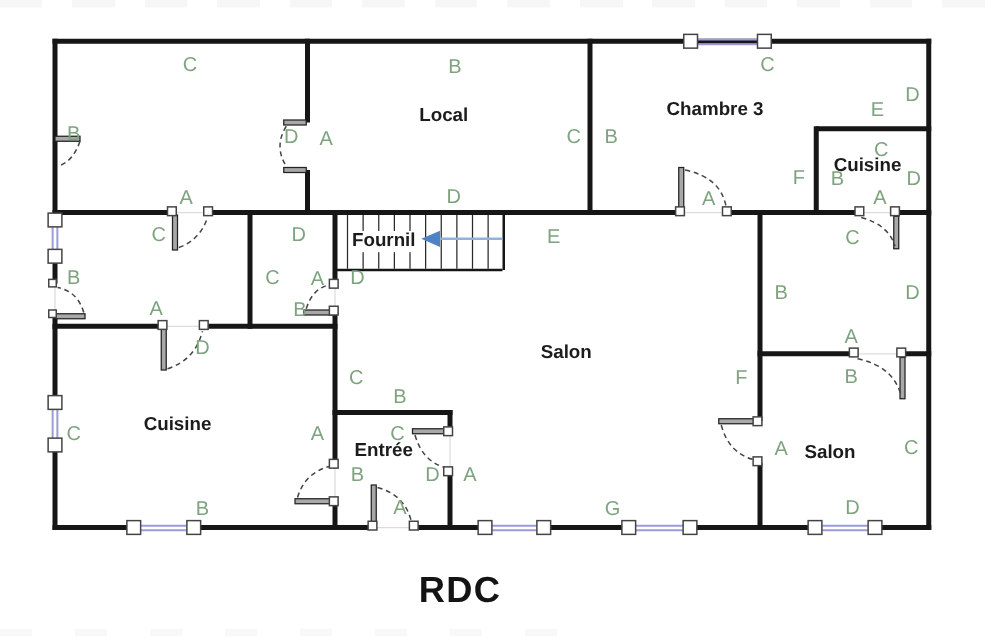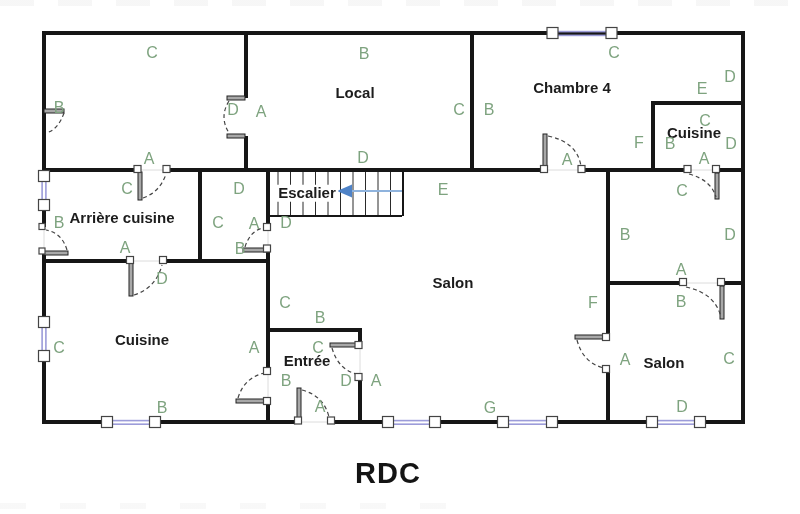--- a/index.html
+++ b/index.html
@@ -5,21 +5,21 @@
   html,body{margin:0;padding:0;background:#ffffff;}
   .canvas{position:relative;width:800px;height:514px;background:#fff;overflow:hidden;
           font-family:"Liberation Sans", sans-serif;}
   .canvas svg{position:absolute;left:0;top:0;}
   .room-label{position:absolute;transform:translate(-50%,-50%);font-weight:700;
               font-size:15px;color:#1c1c1c;white-space:nowrap;background:#fff;
               padding:0 2px;line-height:1.1;}
   .dim-letter{position:absolute;transform:translate(-50%,-50%);font-size:16px;
               color:#7ea37f;white-space:nowrap;line-height:1;}
   .plan-title{position:absolute;transform:translate(-50%,-50%);font-weight:700;
-              font-size:29px;color:#141414;letter-spacing:1px;margin-left:20px;}
+              font-size:29px;color:#141414;letter-spacing:1px;}
   .artifact-top{position:absolute;left:0;top:0;width:100%;height:6px;opacity:.05;
     background:repeating-linear-gradient(90deg,#555 0 34px,transparent 34px 58px);}
   .artifact-bottom{position:absolute;left:0;top:503px;width:58%;height:6px;opacity:.04;
     background:repeating-linear-gradient(90deg,#555 0 26px,transparent 26px 60px);}
 </style>
 </head>
 <body>
 
 <div class="canvas">
   <div class="artifact-top"></div>
@@ -214,24 +214,23 @@
       <g>
         <rect x="297" y="388" width="4" height="32" fill="#a8a8a8" stroke="#222" stroke-width="1"></rect>
         <path d="M302,390 Q324,396 329,417" stroke-dasharray="4 3"></path>
         <rect x="294.5" y="417" width="7" height="7" fill="#fff" stroke="#444"></rect>
         <rect x="327.5" y="417" width="7" height="7" fill="#fff" stroke="#444"></rect>
       </g>
     </g>
   </svg>
 
   <div class="room-label" style="left:355px;top:93px">Local</div>
-  <div class="room-label" style="left:572px;top:88px">Chambre 4</div>
+  <div class="room-label" style="left:572px;top:88px">Chambre 3</div>
   <div class="room-label" style="left:694px;top:133px">Cuisine</div>
-  <div class="room-label" style="left:122px;top:218px">Arrière cuisine</div>
-  <div class="room-label" style="left:307px;top:193px">Escalier</div>
+  <div class="room-label" style="left:307px;top:193px">Fournil</div>
   <div class="room-label" style="left:142px;top:340px">Cuisine</div>
   <div class="room-label" style="left:453px;top:283px">Salon</div>
   <div class="room-label" style="left:307px;top:361px">Entrée</div>
   <div class="room-label" style="left:664px;top:363px">Salon</div>
 
   <div class="dim-letter" style="left:152px;top:53px">C</div>
   <div class="dim-letter" style="left:364px;top:54px">B</div>
   <div class="dim-letter" style="left:614px;top:53px">C</div>
   <div class="dim-letter" style="left:730px;top:77px">D</div>
   <div class="dim-letter" style="left:702px;top:89px">E</div>

